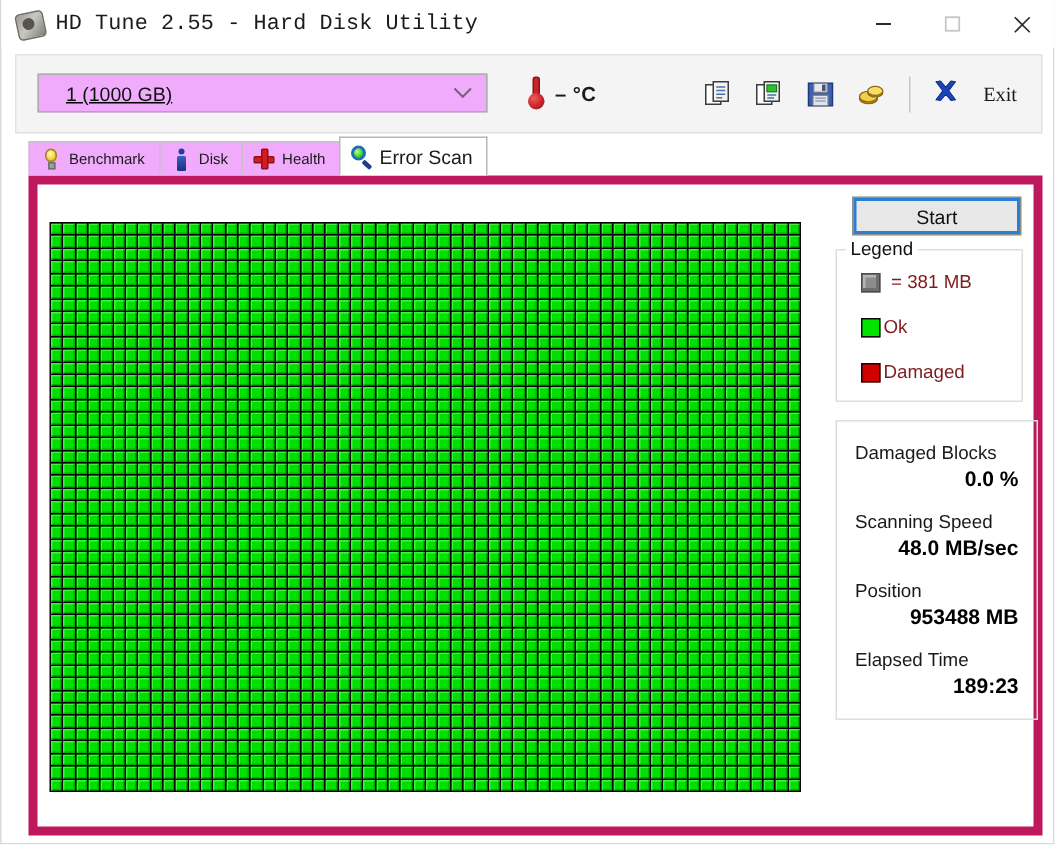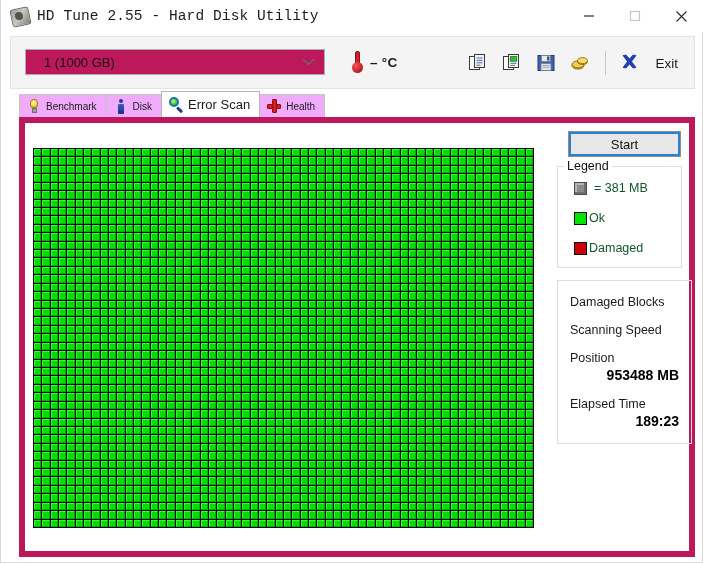--- a/index.html
+++ b/index.html
@@ -69,24 +69,24 @@
   .toolbar {
     position: absolute; left: 9px; top: 36px;
     width: 685px; height: 53px;
     background: #f4f4f4;
     border: 1px solid #e3e3e3;
     box-sizing: border-box;
   }
   .drive-select {
     position: absolute; left: 14px; top: 12px;
     width: 300px; height: 26px;
-    background: #be185d;
+    background: #f0abfc;
     border: 1px solid #acacac;
     box-sizing: border-box;
-    display: flex; align-items: center;
+    display: flex; align-items: center; text-decoration: underline;
   }
   .drive-select .dsl {
     font-size: 13px; color: #101010;
     padding-left: 18px;
   }
   .drive-select .dsarrow {
     margin-left: auto; margin-right: 9px;
     display: flex; align-items: center;
   }
 
@@ -125,20 +125,21 @@
     width: 26px; height: 26px;
     display: flex; align-items: center; justify-content: center;
     position: relative;
   }
   .tsep {
     width: 1px; height: 24px; background: #c6c6c6; margin: 0 4px;
   }
   .exit-btn {
     display: flex; align-items: center; gap: 17px;
     padding: 3px 6px 3px 3px;
+    font-family: Liberation Serif, serif;
   }
   .exit-label {
     font-size: 13.5px; color: #1a1a1a;
   }
 
   
   .tabs {
     position: absolute; left: 18px; top: 92px;
     height: 25px;
     display: flex; align-items: flex-end;
@@ -297,21 +298,21 @@
     background: #8c8c8c;
     border: 1px solid #4a4a4a;
     box-shadow: inset -2px -2px 0 #6e6e6e, inset 2px 2px 0 #b5b5b5;
   }
   .sw-ok {
     background: #00e400; border: 1.5px solid #0a0a0a;
   }
   .sw-bad {
     background: #d00000; border: 1.5px solid #0a0a0a;
   }
-  .legend-text { font-size: 12.5px; color: #14532d; }
+  .legend-text { font-size: 12.5px; color: #7f1d1d; }
   .legend-text.sized { margin-left: 7px; }
   .legend-text.tight { margin-left: 2px; }
 
   .stats {
     margin-top: 12px;
     width: 135px;
     border: 1px solid #dddddd;
     box-sizing: border-box;
     padding: 14px 12px 14px 12px;
   }
@@ -445,36 +446,36 @@
     </div>
 
     <div class="tab">
       <span class="tab-ico ico-info">
         <span class="i-dot"></span>
           <span class="i-body"></span>
       </span>
       <span>Disk</span>
     </div>
 
+    <div class="tab">
+      <span class="tab-ico ico-cross">
+        <span class="c-h"></span>
+          <span class="c-v"></span>
+      </span>
+      <span>Health</span>
+    </div>
+
     <div class="tab active">
       <span class="tab-ico ico-mag">
         <span class="m-lens"></span>
           <span class="m-handle"></span>
       </span>
       <span>Error Scan</span>
     </div>
 
-    <div class="tab">
-      <span class="tab-ico ico-cross">
-        <span class="c-h"></span>
-          <span class="c-v"></span>
-      </span>
-      <span>Health</span>
-    </div>
-
   </div>
 
   <div class="panel">
 
     <div class="grid-wrap">
       <div class="grid" id="blockgrid" style="grid-template-columns: repeat(60, 1fr); grid-template-rows: repeat(45, 1fr);">
           <div class="cell"></div>
           <div class="cell"></div>
           <div class="cell"></div>
           <div class="cell"></div>
@@ -3200,24 +3201,26 @@
         <div class="legend-row">
           <span class="sw sw-bad"></span>
           <span class="legend-text tight">Damaged</span>
         </div>
       </div>
 
       <div class="stats">
 
         <div class="stat">
           <div class="stat-label">Damaged Blocks</div>
+          <div class="stat-value">0.0 %</div>
         </div>
 
         <div class="stat">
           <div class="stat-label">Scanning Speed</div>
+          <div class="stat-value">48.0 MB/sec</div>
         </div>
 
         <div class="stat">
           <div class="stat-label">Position</div>
           <div class="stat-value">953488 MB</div>
         </div>
 
         <div class="stat">
           <div class="stat-label">Elapsed Time</div>
           <div class="stat-value">189:23</div>

